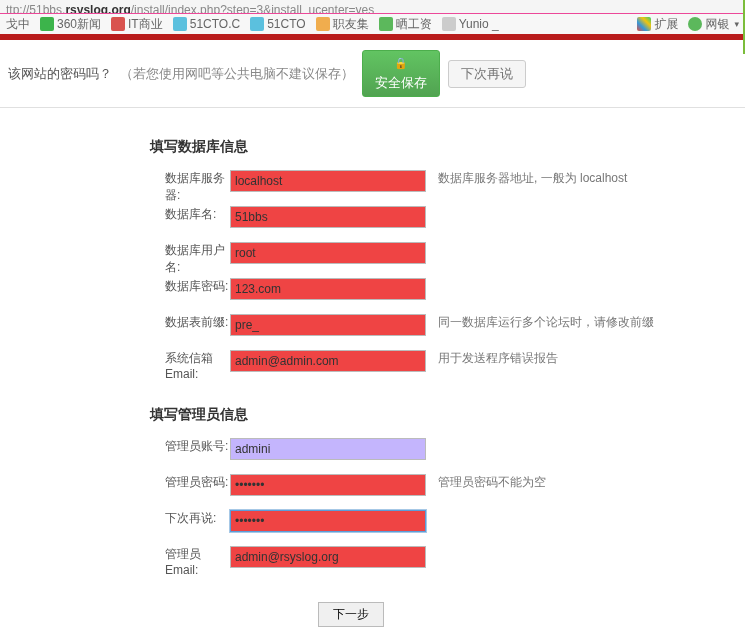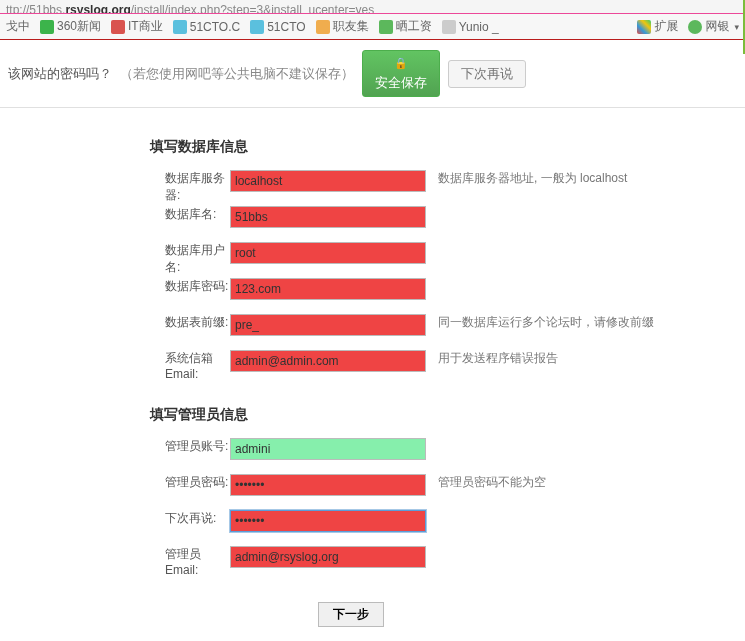--- a/index.html
+++ b/index.html
@@ -17,21 +17,21 @@
       color: #888;
       font-size: 12px;
       height: 14px;
       overflow: hidden;
       white-space: nowrap;
     }
     .address-bar .highlight { color: #333; font-weight: bold; }
     .bookmark-bar {
       background: #f7f7f7;
       padding: 4px 6px;
-      border-bottom: 1px solid #b91c1c;
+      border-bottom: 6px solid #b91c1c;
       display: flex;
       align-items: center;
       gap: 10px;
       height: 26px;
       font-size: 12px;
       color: #888;
     }
     .bookmark-bar .bm-item {
       display: inline-flex;
       align-items: center;
@@ -104,39 +104,38 @@
     }
     .form-input {
       width: 196px;
       height: 22px;
       border: 1px solid #bbb;
       padding: 2px 4px;
       font-size: 12px;
       color: #333;
       background: #ef4444;
     }
-    .form-input.autofill { background: #86efac; }
+    .form-input.autofill { background: #c4b5fd; }
     .form-input.focused {
       border: 1px solid #5b9dd9;
       outline: 1px solid #a6c8e6;
     }
     .form-desc {
       margin-left: 12px;
       color: #777;
       font-size: 12px;
     }
     .btn-next {
       margin-left: 238px;
       margin-top: 20px;
       padding: 3px 14px;
       background: #f0f0f0;
       border: 1px solid #bbb;
       font-size: 12px;
       cursor: pointer;
-      font-weight: bold;
     }
     .footer {
       text-align: center;
       color: #aaa;
       font-size: 12px;
       margin-top: 20px;
     }
     .lock-icon::before { content: "🔒"; font-size: 11px; }
     .right-edge {
       position: absolute;

